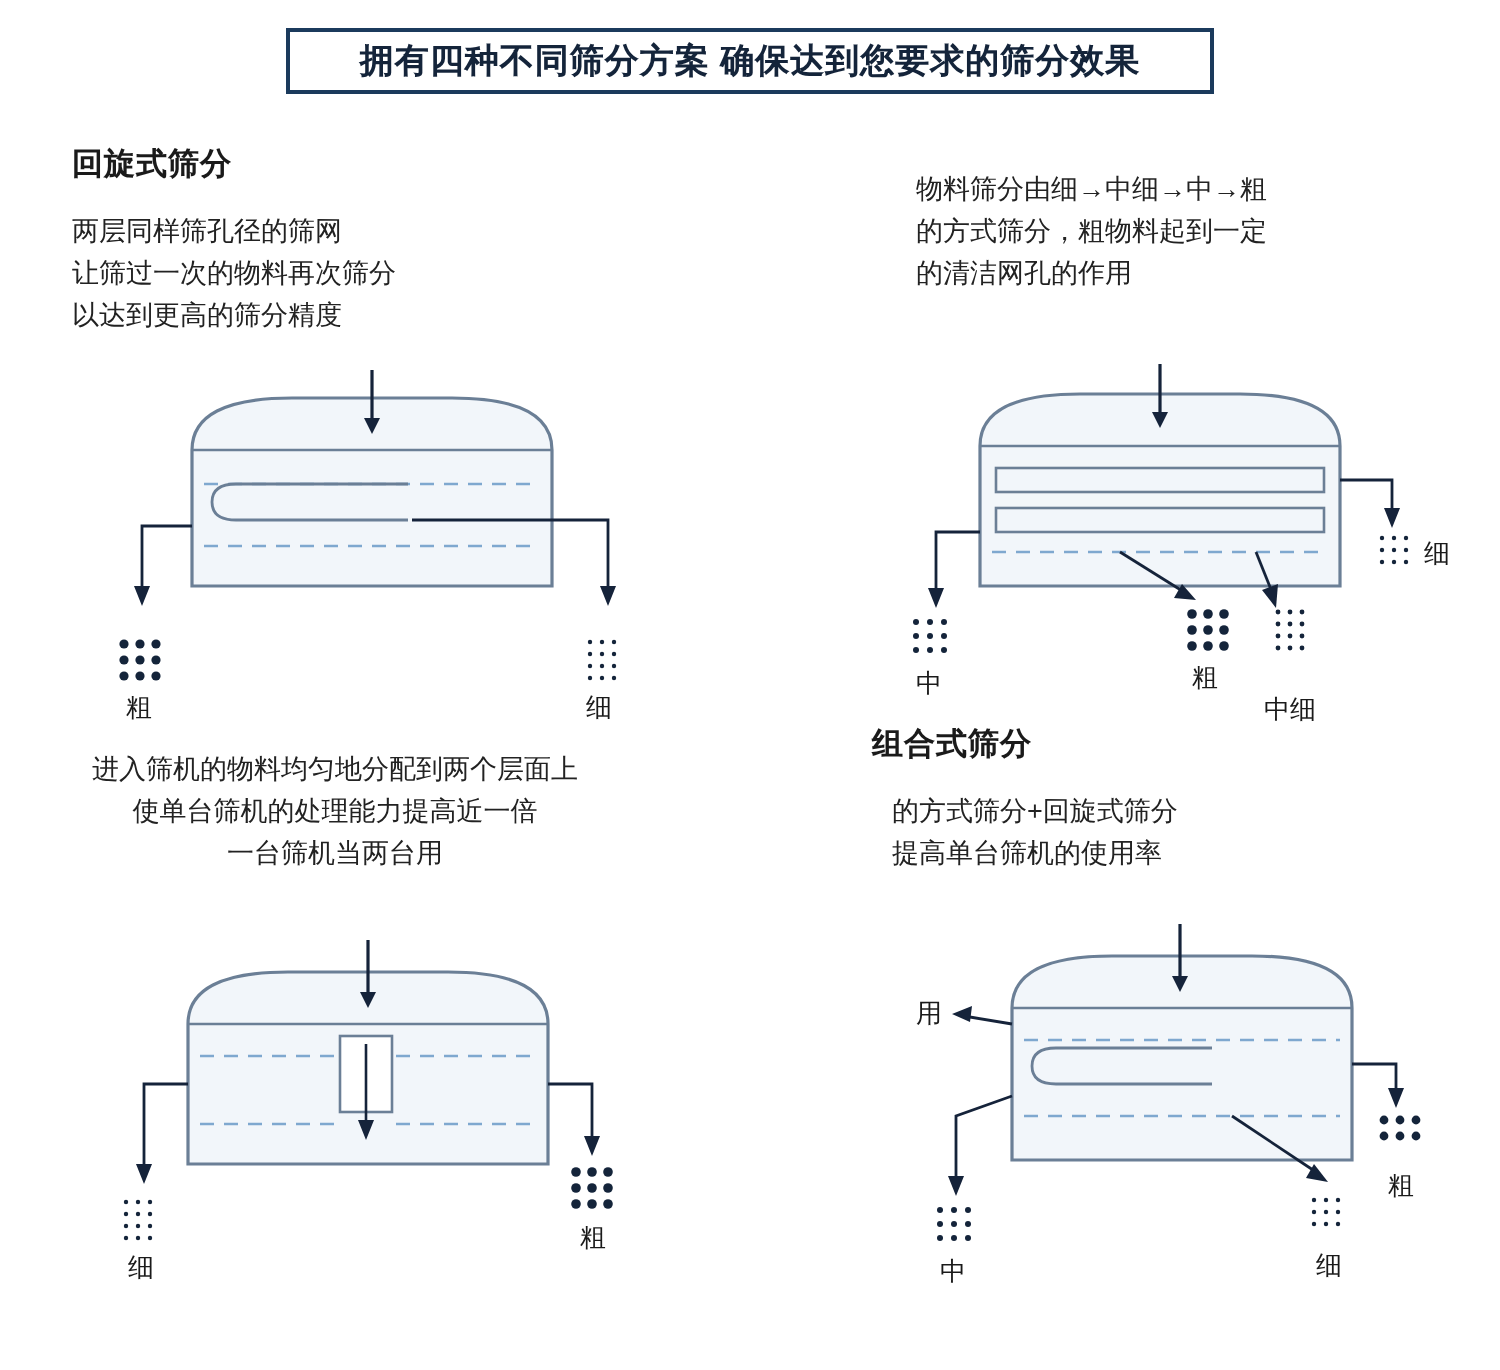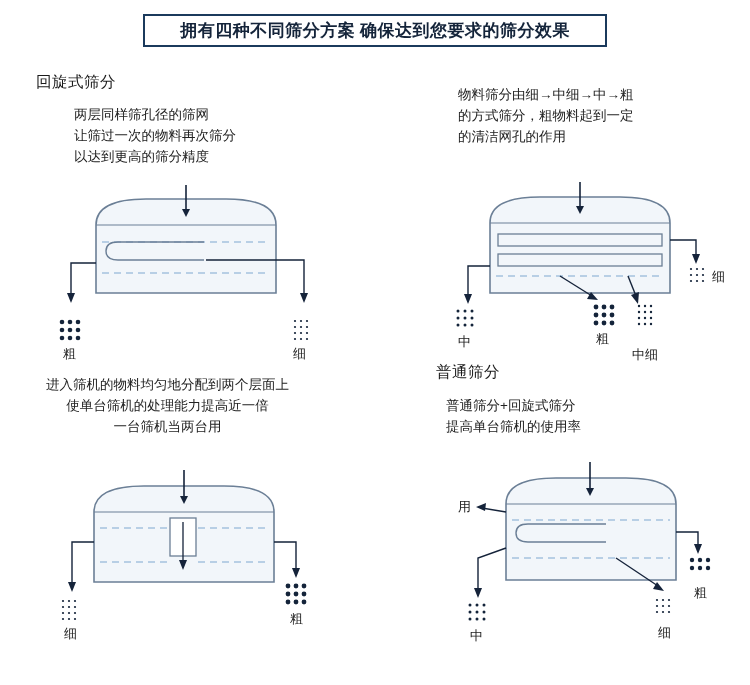--- a/index.html
+++ b/index.html
@@ -22,37 +22,36 @@
     left: 143px;
     top: 14px;
     width: 464px;
     height: 33px;
     border: 2px solid #1b3a5c;
     background: #ffffff;
     display: flex;
     align-items: center;
     justify-content: center;
     box-sizing: border-box;
-    font-family: Liberation Serif, serif;
   }
   .banner-text {
     font-size: 17px;
     font-weight: bold;
     color: #14243a;
     letter-spacing: 0.5px;
     white-space: nowrap;
   }
 
   
   .panel {
     position: absolute;
   }
   .panel-title {
     font-size: 15.5px;
-    font-weight: normal;
+    font-weight: bold;
     color: #1a1a1a;
     letter-spacing: 0.5px;
   }
   .panel-desc {
     font-size: 13.5px;
     line-height: 21px;
     color: #222;
     white-space: pre-line;
   }
 
@@ -75,21 +74,21 @@
 </style>
 </head>
 <body>
 
 <div class="banner">
   <div class="banner-text">拥有四种不同筛分方案 确保达到您要求的筛分效果</div>
 </div>
 
 <div class="panel" style="left:36px; top:72px;">
   <div class="panel-title">回旋式筛分</div>
-  <div class="panel-desc" style="margin-left:38px; margin-top:12px;font-family:Liberation Mono, monospace;">两层同样筛孔径的筛网
+  <div class="panel-desc" style="margin-top:12px;">两层同样筛孔径的筛网
 让筛过一次的物料再次筛分
 以达到更高的筛分精度</div>
 </div>
 
 <div class="machine" style="left:36px; top:185px; width:320px; height:155px;">
   <svg class="mach-svg" width="320" height="155" viewBox="0 0 320 155">
 
     <path d="M60 40 Q60 14 110 14 L190 14 Q240 14 240 40 L240 108 L60 108 Z" fill="#f2f6fa" stroke="#6b7f96" stroke-width="1.6"></path>
     <line x1="60" y1="40" x2="240" y2="40" stroke="#6b7f96" stroke-width="1.2"></line>
 
@@ -311,22 +310,22 @@
         <circle cx="4" cy="20" r="2.4"></circle>
           <circle cx="12" cy="20" r="2.4"></circle>
           <circle cx="20" cy="20" r="2.4"></circle>
       </g>
     </svg>
   </div>
   <div class="lbl" style="left:244px; top:140px;">粗</div>
 </div>
 
 <div class="panel" style="left:436px; top:362px;">
-  <div class="panel-title">普通筛分</div>
-  <div class="panel-desc" style="margin-left:10px; margin-top:12px;">普通筛分+回旋式筛分
+  <div class="panel-title">组合式筛分</div>
+  <div class="panel-desc" style="margin-left:10px; margin-top:12px;">的方式筛分+回旋式筛分
 提高单台筛机的使用率</div>
 </div>
 
 <div class="machine" style="left:440px; top:462px; width:300px; height:180px;">
   <svg class="mach-svg" width="300" height="180" viewBox="0 0 300 180">
     <path d="M66 42 Q66 16 116 16 L186 16 Q236 16 236 42 L236 118 L66 118 Z" fill="#f2f6fa" stroke="#6b7f96" stroke-width="1.6"></path>
     <line x1="66" y1="42" x2="236" y2="42" stroke="#6b7f96" stroke-width="1.2"></line>
 
     <line x1="150" y1="0" x2="150" y2="28" stroke="#15233a" stroke-width="1.6"></line>
     <path d="M150 34 L146 26 L154 26 Z" fill="#15233a"></path>

